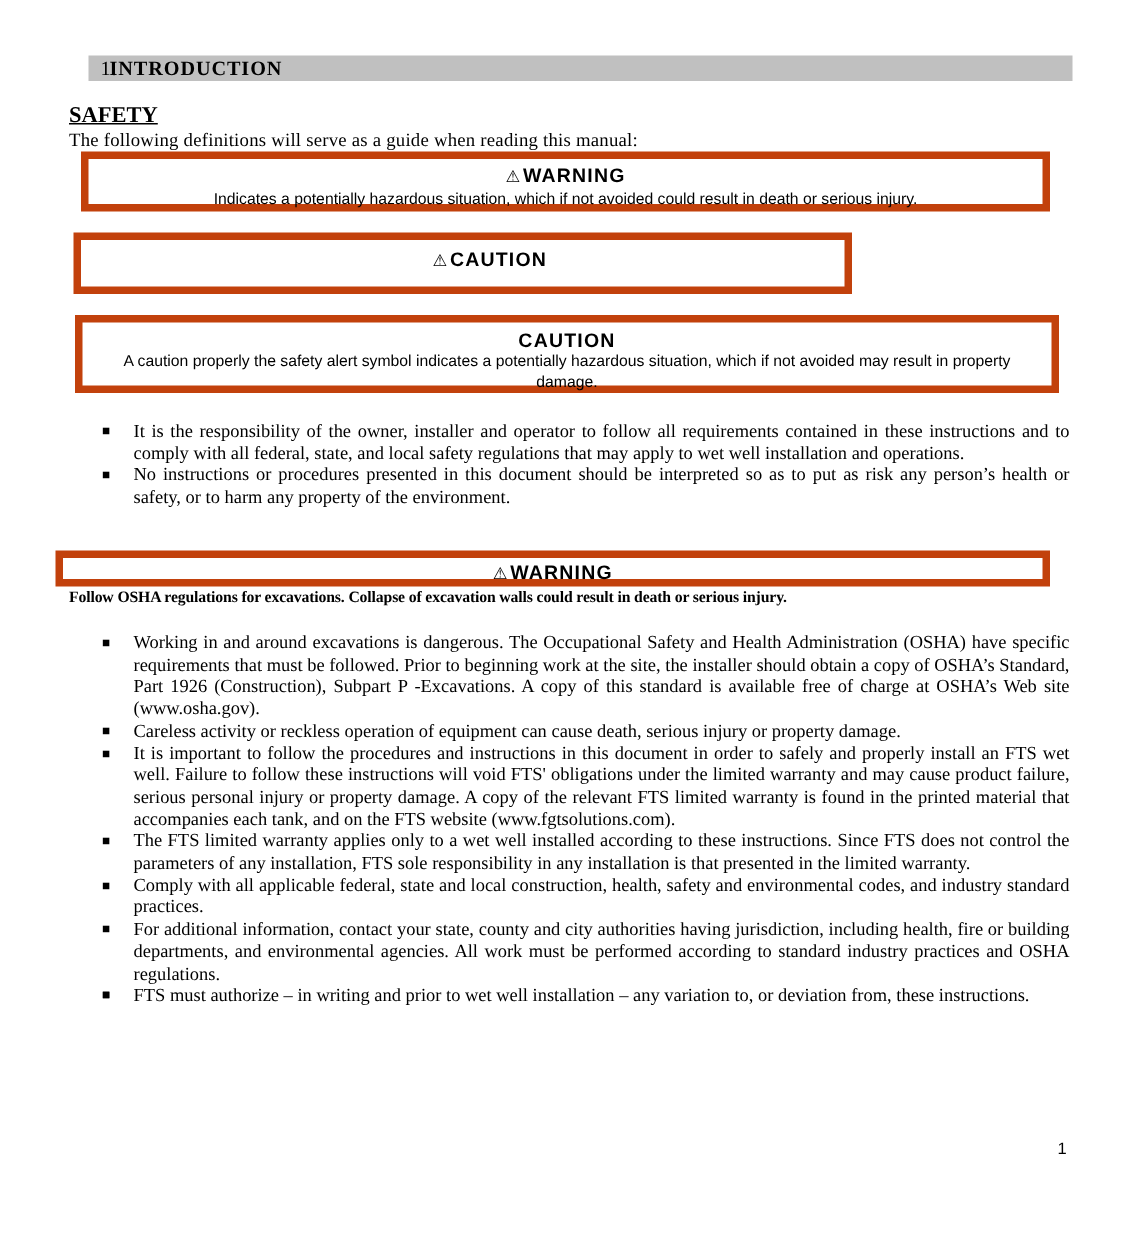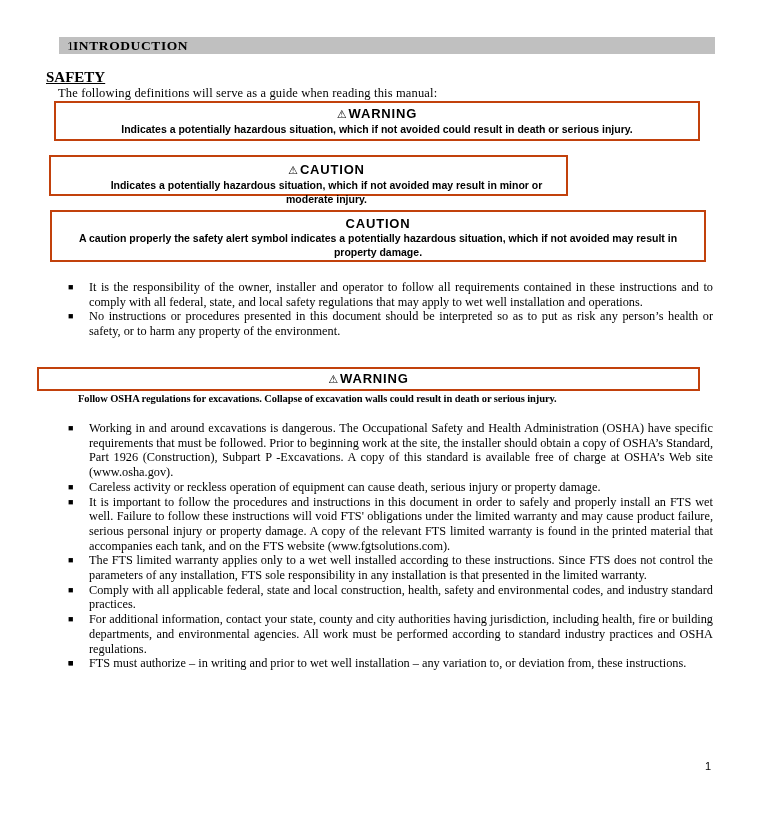--- a/index.html
+++ b/index.html
@@ -19,42 +19,41 @@
   .section-bar .title { left: 14px; font-weight: bold; }
 
   .safety-heading {
     position: absolute; left: 46px; top: 68px; font-size: 15px; font-weight: bold;
     line-height: 18px;
     text-decoration: underline;
   }
   .intro-line {
     position: absolute; left: 46px; top: 86px; font-size: 12.5px; line-height: 15px;
     letter-spacing: 0.15px;
-    margin-left: 12px;
   }
 
   .box {
-    position: absolute; border: 2px solid #c2410c; box-sizing: border-box; text-align: center;
+    position: absolute; border: 5px solid #c2410c; box-sizing: border-box; text-align: center;
   }
   .box .hdr {
     font-weight: bold; font-size: 13px; letter-spacing: 0.8px; line-height: 15px;
   }
   .box .desc {
-    font-weight: bold; font-size: 10.5px; line-height: 14px;
+    font-weight: normal; font-size: 10.5px; line-height: 14px;
   }
   .box .sym { font-size: 11px; margin-right: 1px; }
 
   .box1 { left: 54px; top: 101px; width: 646px; height: 40px; padding-top: 3px; }
   .box2 { left: 49px; top: 155px; width: 519px; height: 41px; padding-top: 5px; padding-left: 36px; }
   .box3 { left: 50px; top: 210px; width: 656px; height: 52px; padding-top: 4px; }
   .box3 .desc { padding: 0 8px; }
   .box4 { left: 37px; top: 367px; width: 663px; height: 24px; padding-top: 2px; }
   .osha-note {
     position: absolute; left: 46px; top: 392px; font-size: 10.5px; font-weight: bold;
-    line-height: 14px; letter-spacing: -0.1px; margin-left: 32px;
+    line-height: 14px; letter-spacing: -0.1px;
   }
 
   ul.bullets {
     position: absolute; margin: 0; padding: 0; list-style: none;
     font-size: 12.3px; line-height: 14.7px;
   }
   ul.bullets li {
     position: relative; padding-left: 21px; text-align: justify;
   }
   ul.bullets li .bullet {
@@ -82,21 +81,20 @@
   <div class="hdr">
     <span class="sym">⚠</span><span>WARNING</span>
   </div>
   <div class="desc">Indicates a potentially hazardous situation, which if not avoided could result in death or serious injury.</div>
 </div>
 
 <div class="box box2 sans">
   <div class="hdr">
     <span class="sym">⚠</span><span>CAUTION</span>
   </div>
-  <div class="desc">Indicates a potentially hazardous situation, which if not avoided may result in minor or moderate injury.</div>
 </div>
 
 <div class="box box3 sans">
   <div class="hdr">
     <span>CAUTION</span>
   </div>
   <div class="desc">A caution properly the safety alert symbol indicates a potentially hazardous situation, which if not avoided may result in property damage.</div>
 </div>
 
 <ul class="bullets list1 serif">

